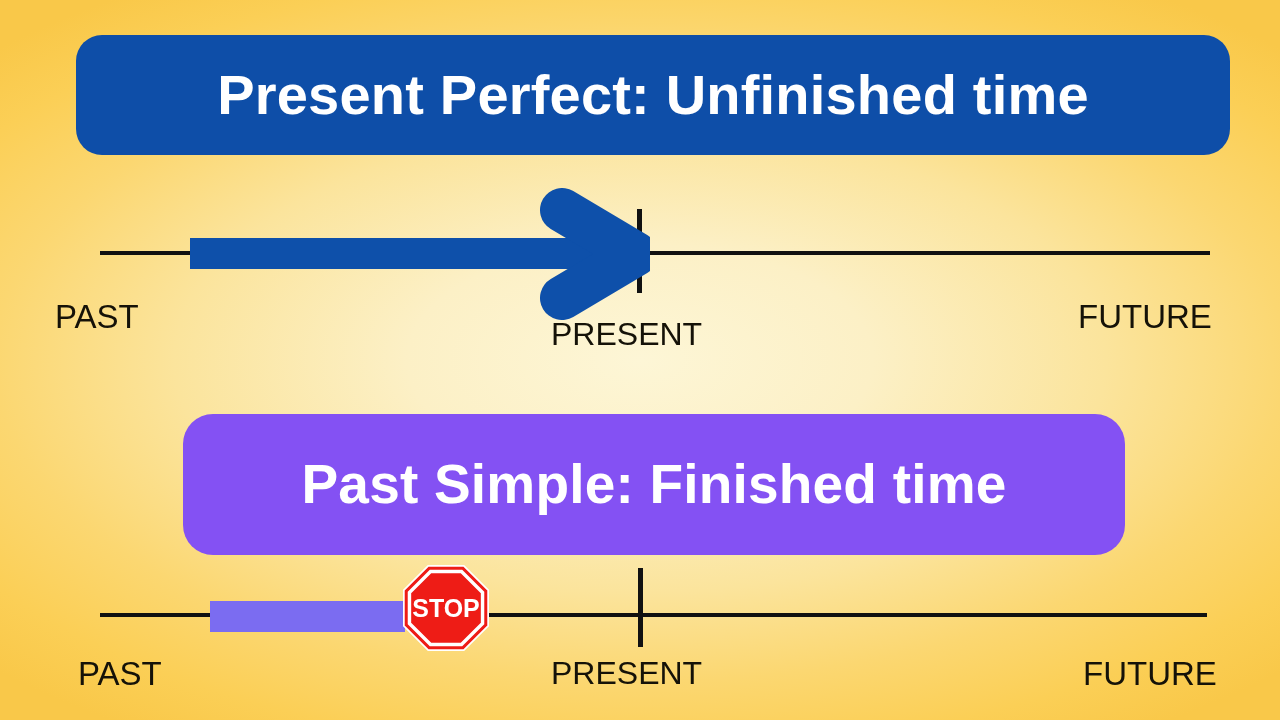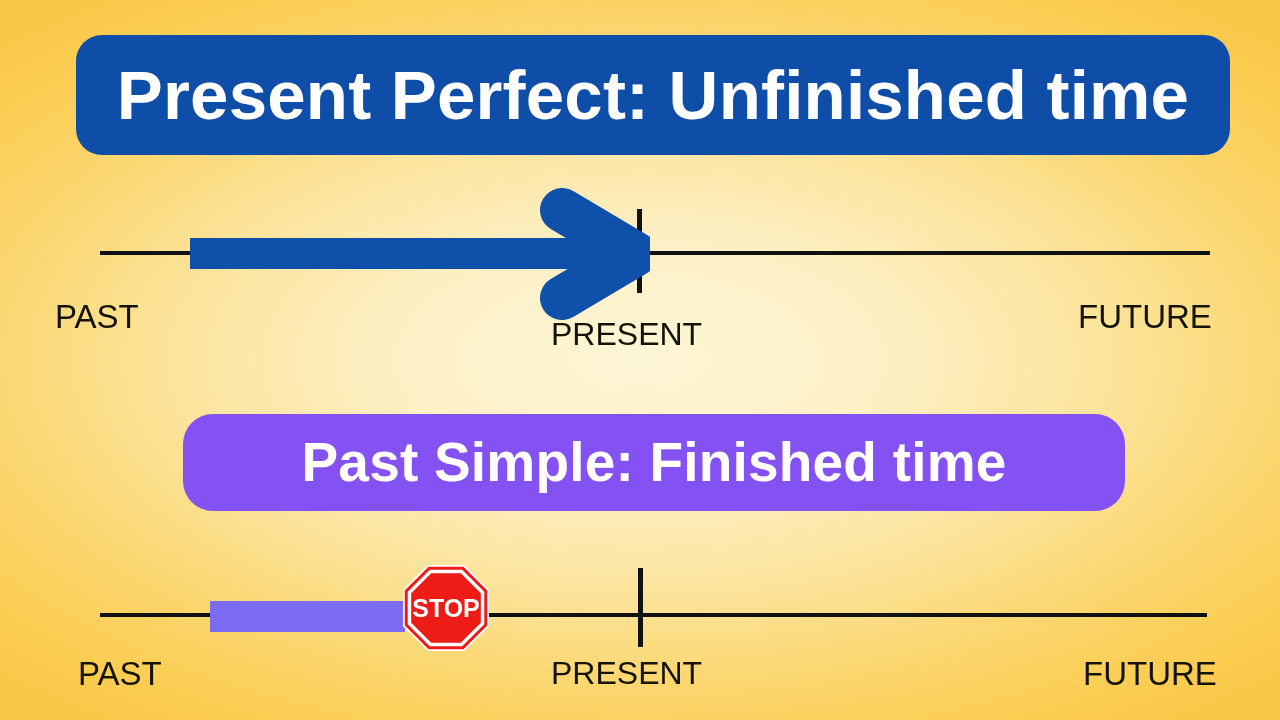--- a/index.html
+++ b/index.html
@@ -46,28 +46,28 @@
   }
 
   #banner-present-perfect {
     left: 76px;
     top: 35px;
     width: 1154px;
     height: 120px;
     background: #0E4EA8;
   }
   #banner-present-perfect .banner-text {
-    font-size: 69px;
+    font-size: 56px;
   }
 
   #banner-past-simple {
     left: 183px;
     top: 414px;
     width: 942px;
-    height: 97px;
+    height: 141px;
     background: #8451F3;
     border-radius: 30px;
     align-items: center;
   }
   #banner-past-simple .banner-text {
     font-size: 55px;
   }
 
   
   .timeline {

